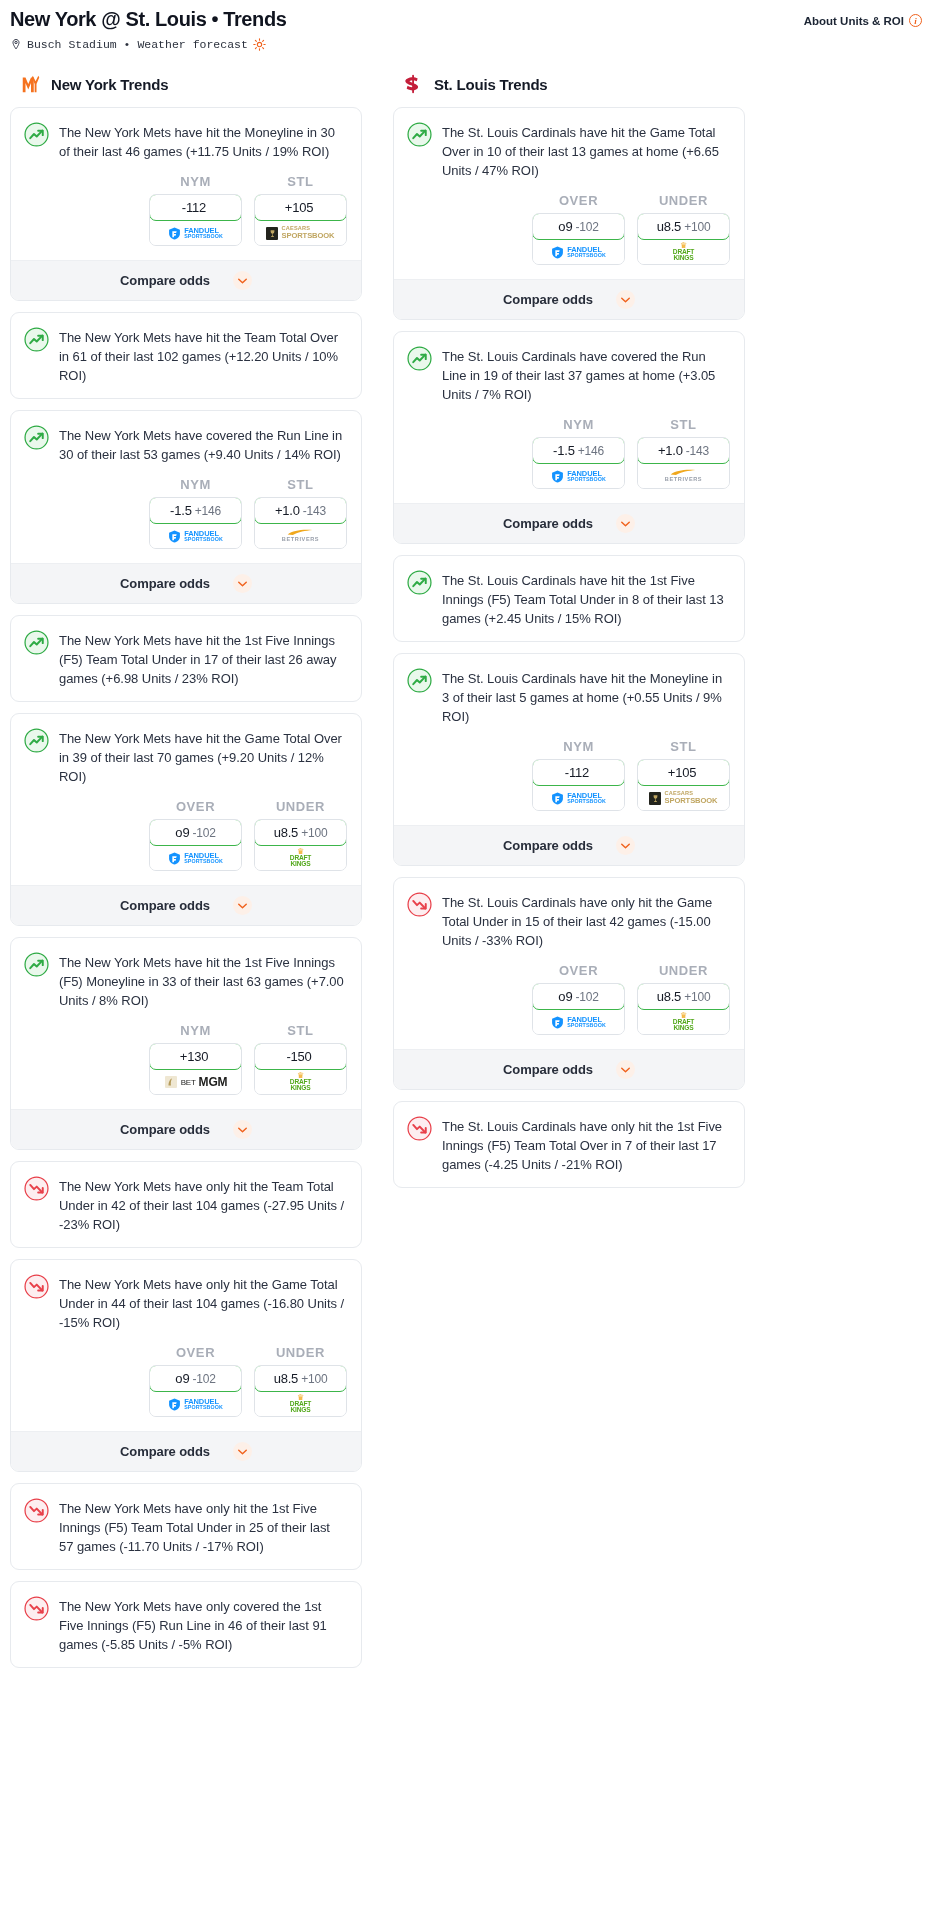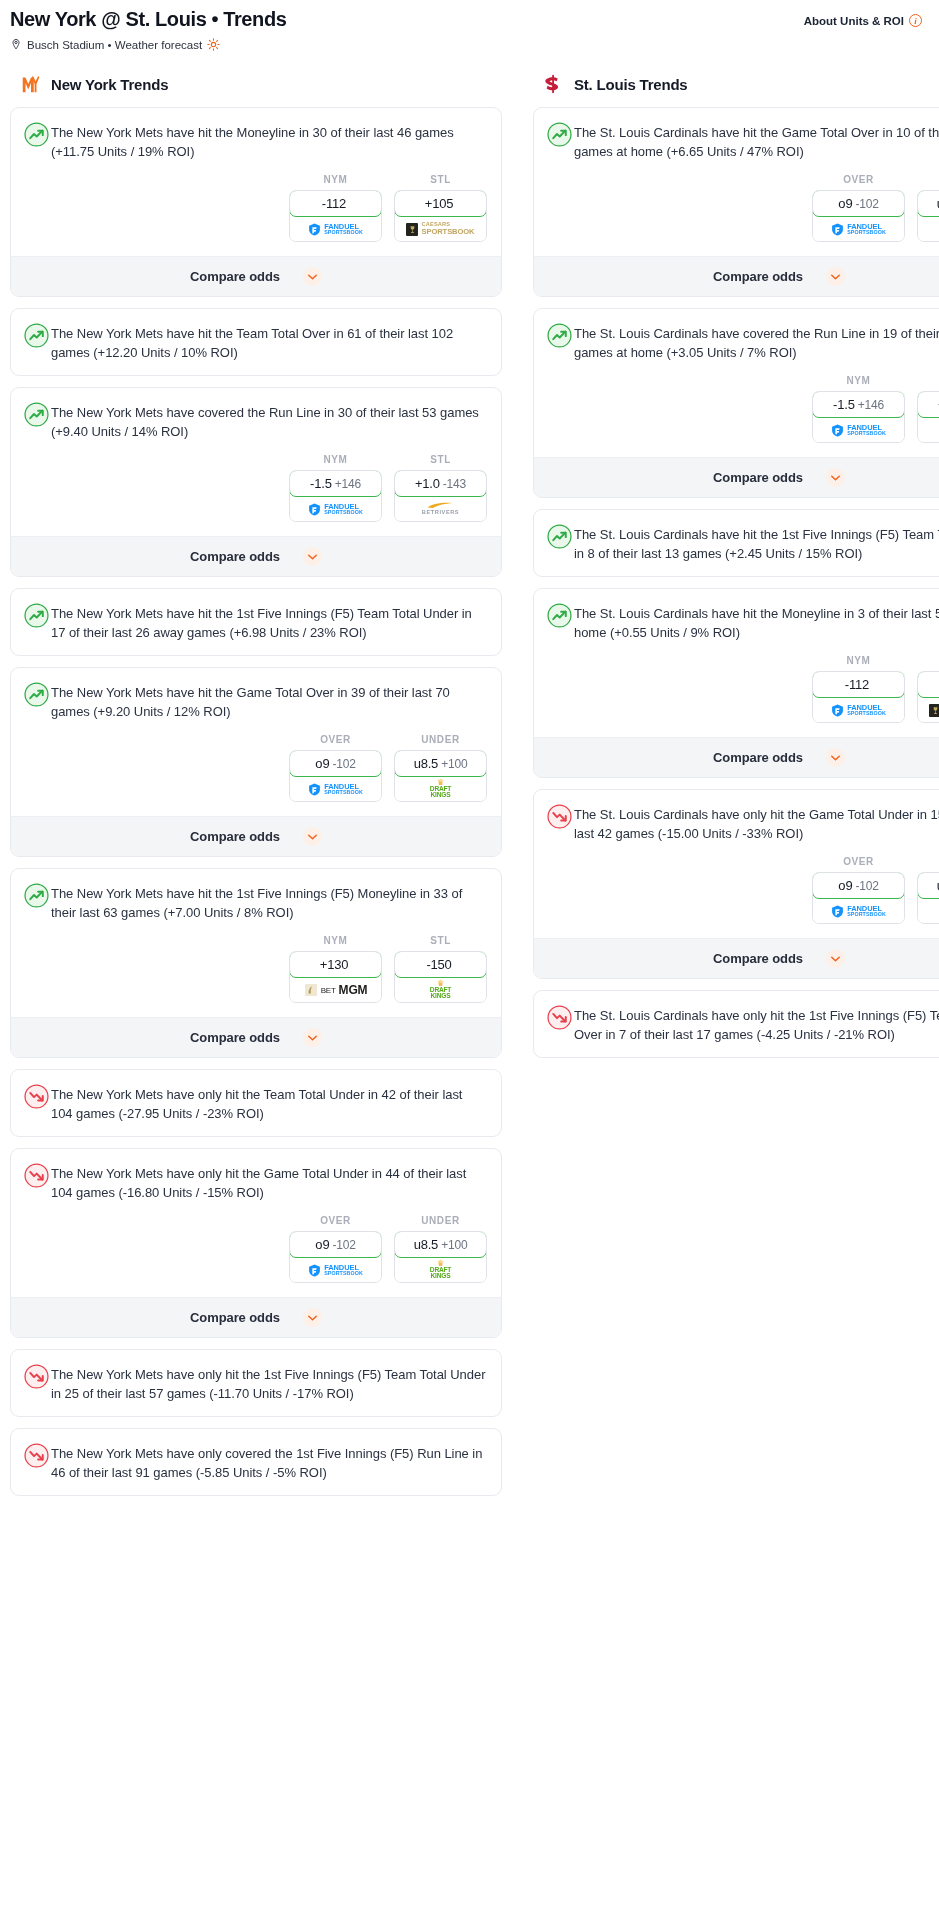--- a/index.html
+++ b/index.html
@@ -13,71 +13,71 @@
   .page { padding: 6px 17px 20px 10px; }
 
   
   .header { position: relative; padding: 0 0 6px 0; }
   .page-title {
     font-size: 20px; font-weight: 700; letter-spacing: -0.4px;
     color: #10141f; line-height: 26px;
   }
   .subline {
     display: flex; align-items: center; gap: 5px;
-    margin-top: 6px; font-size: 11.5px; color: #2b313d; font-weight: 400;
+    margin-top: 6px; font-size: 11.5px; color: #2b313d; font-weight: 400; font-family: Liberation Mono, monospace;
   }
   .pin-icon { width: 12px; height: 13px; flex: none; }
   .sun-icon { width: 13px; height: 13px; flex: none; }
   .about-units {
     position: absolute; right: 0; top: 8px;
     display: flex; align-items: center; gap: 5px;
     font-size: 11.5px; font-weight: 600; color: #1b2433; cursor: pointer;
   }
   .info-circle {
     width: 13px; height: 13px; border-radius: 50%;
     border: 1.3px solid #f0621d; color: #f0621d;
     font-size: 9px; font-weight: 700; font-style: italic;
     display: flex; align-items: center; justify-content: center;
     font-family: "Liberation Serif", serif;
   }
 
   
   .columns { display: flex; gap: 31px; margin-top: 14px; align-items: flex-start; }
-  .column { width: 492px; flex: none; }
+  .column { width: 352px; flex: none; }
 
   .col-head {
     display: flex; align-items: center; gap: 9px;
     padding: 2px 0 0 10px; margin-bottom: 12px;
   }
   .col-head-title { font-size: 15px; font-weight: 700; color: #151a26; letter-spacing: -0.2px; }
   .team-logo { width: 22px; height: 22px; flex: none; }
 
   
   .card {
     background: #ffffff;
     border: 1px solid #e7eaee;
     border-radius: 9px;
     margin-bottom: 11px;
     overflow: hidden;
   }
-  .card-body { padding: 13px 14px 13px 13px; display: flex; gap: 2px; align-items: flex-start; }
+  .card-body { padding: 13px 14px 13px 13px; display: flex; gap: 10px; align-items: flex-start; }
   .trend-icon { width: 25px; height: 25px; flex: none; margin-top: 1px; }
   .trend-text {
     font-size: 13px; line-height: 19px; color: #2a3140; font-weight: 400;
     letter-spacing: -0.05px; padding-top: 2px;
   }
 
   
   .odds-row {
     display: flex; justify-content: flex-end; gap: 12px;
     padding: 0 14px 14px 14px;
   }
   .odds-cell { width: 93px; }
   .odds-label {
-    text-align: center; font-size: 10px; font-weight: 600; letter-spacing: 0.6px;
+    text-align: center; font-size: 13px; font-weight: 600; letter-spacing: 0.6px;
     color: #a9aeb8; margin-bottom: 5px;
   }
   .odds-box {
     border: 1px solid #dfe3e8; border-radius: 7px; overflow: hidden; background: #fff;
     cursor: pointer;
   }
   .odds-value {
     border: 1px solid #3cb54a; border-radius: 7px;
     margin: -1px -1px 0 -1px;
     height: 27px; display: flex; align-items: center; justify-content: center;

